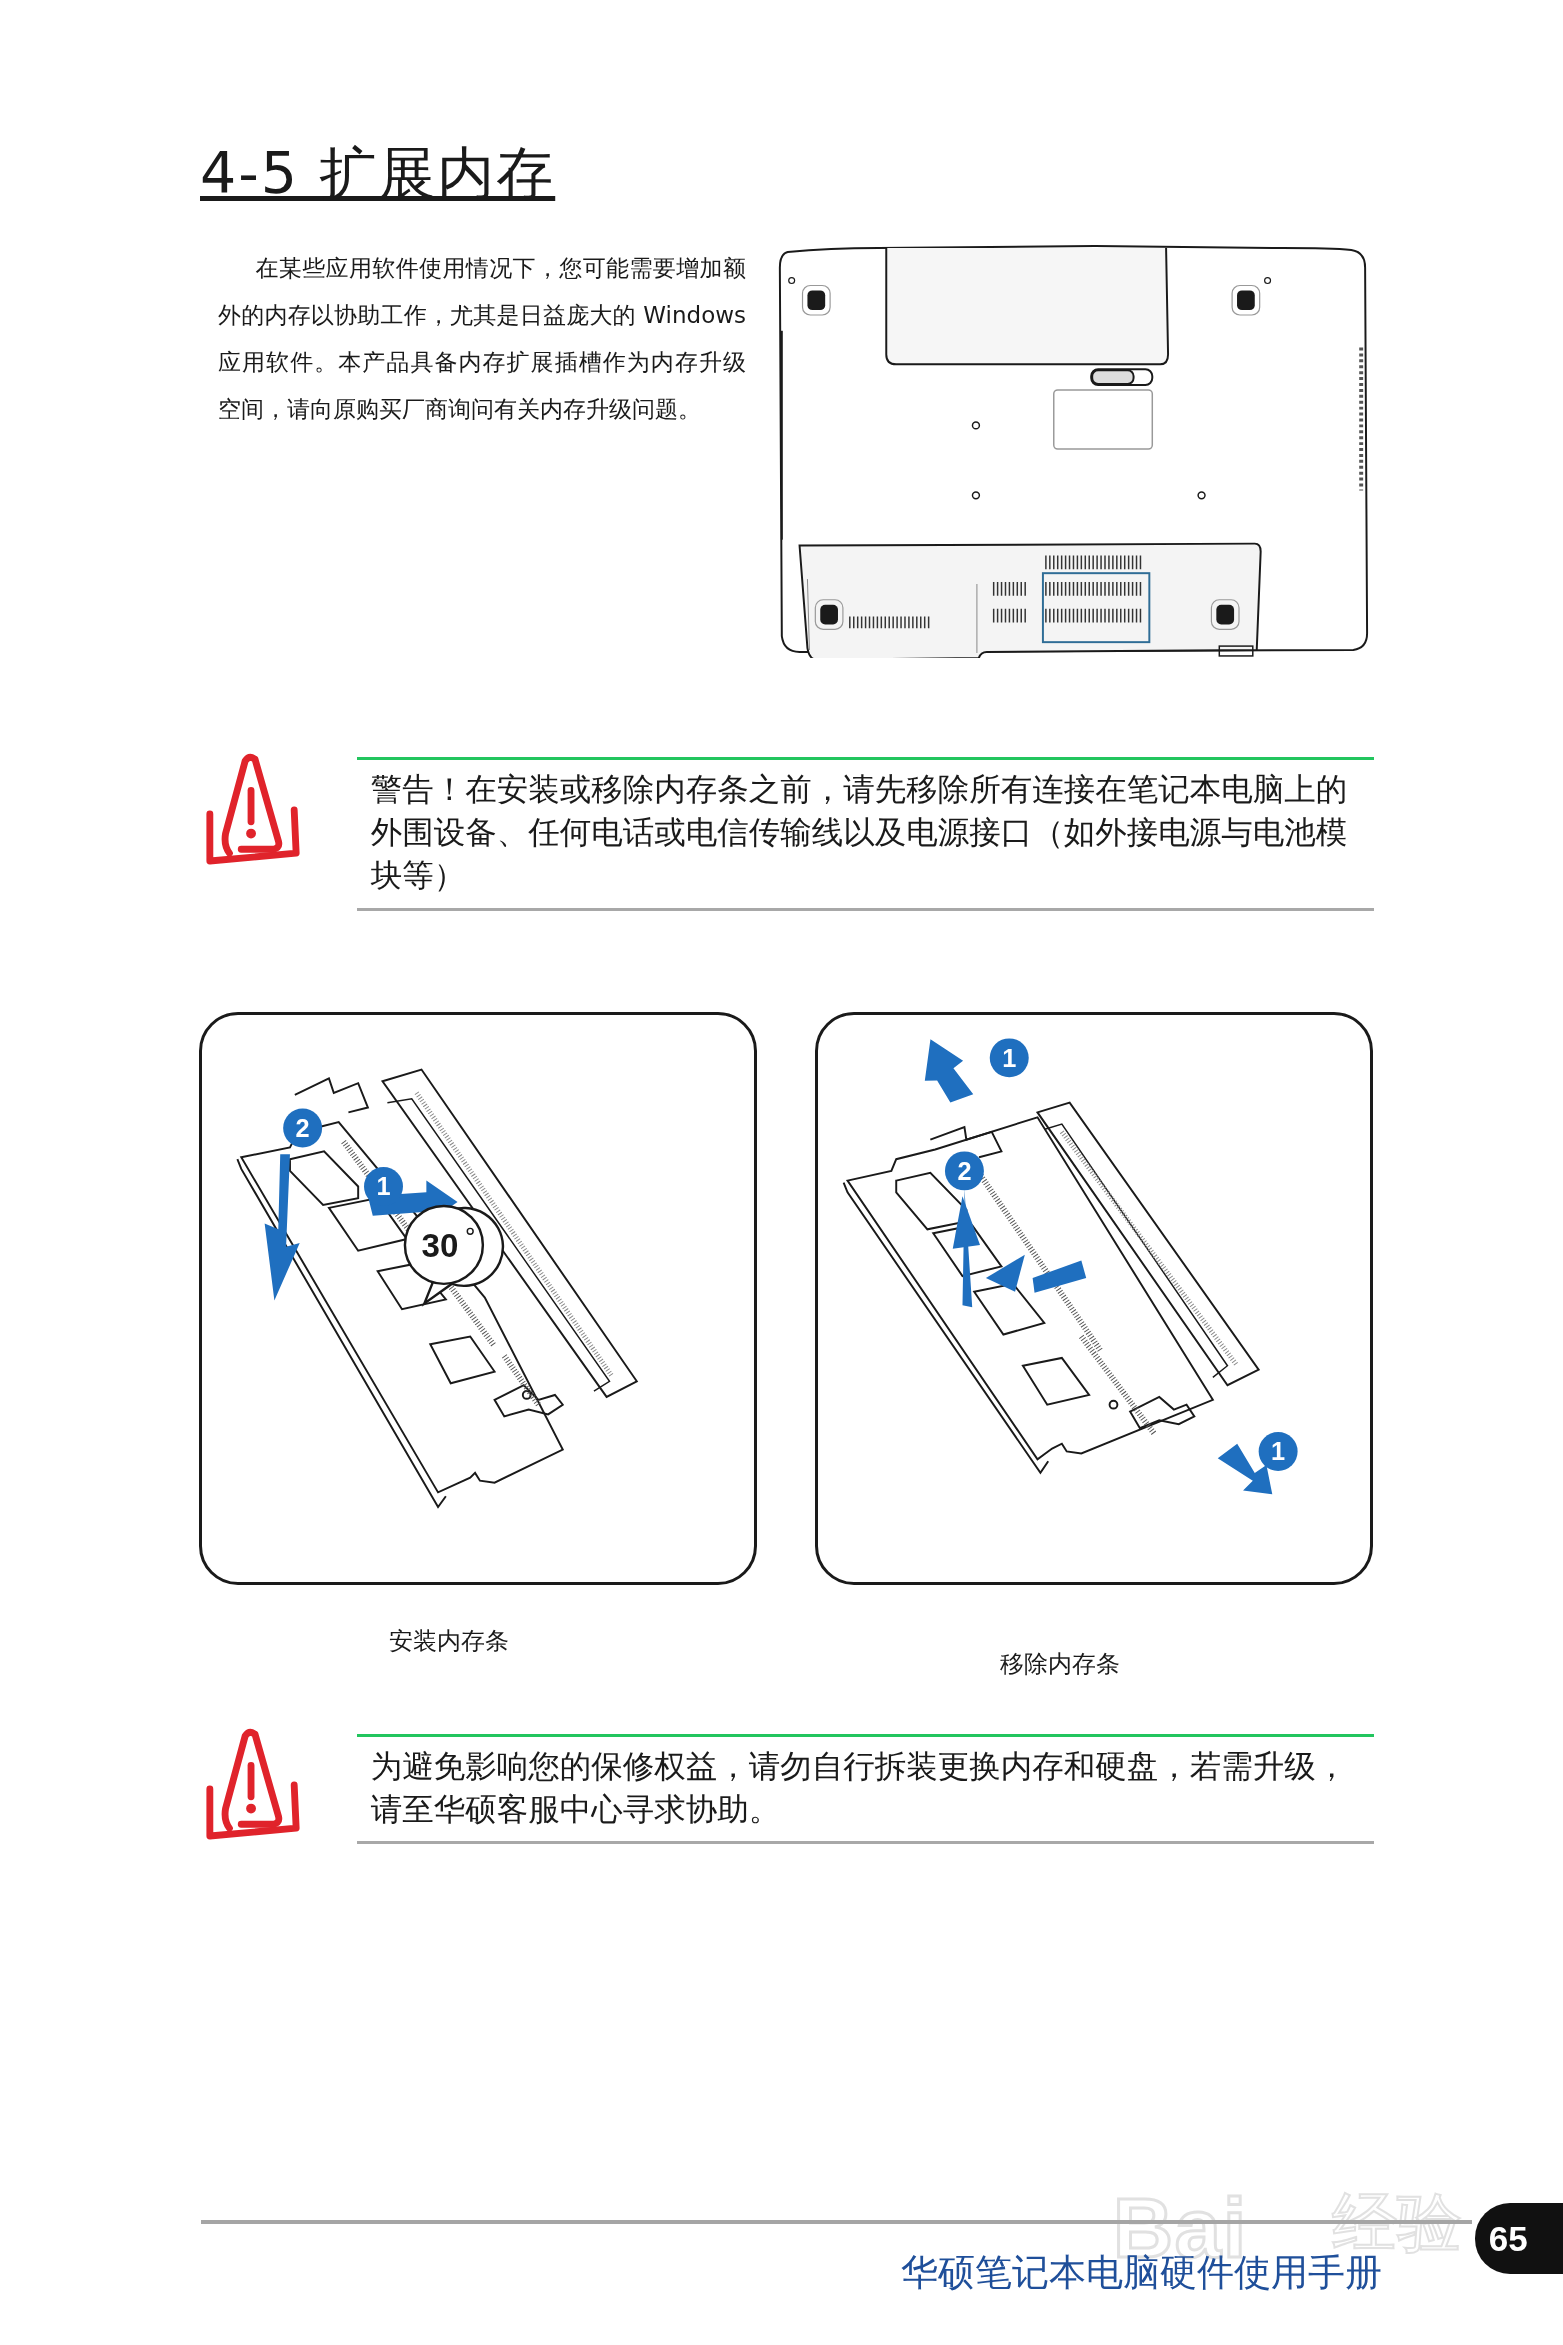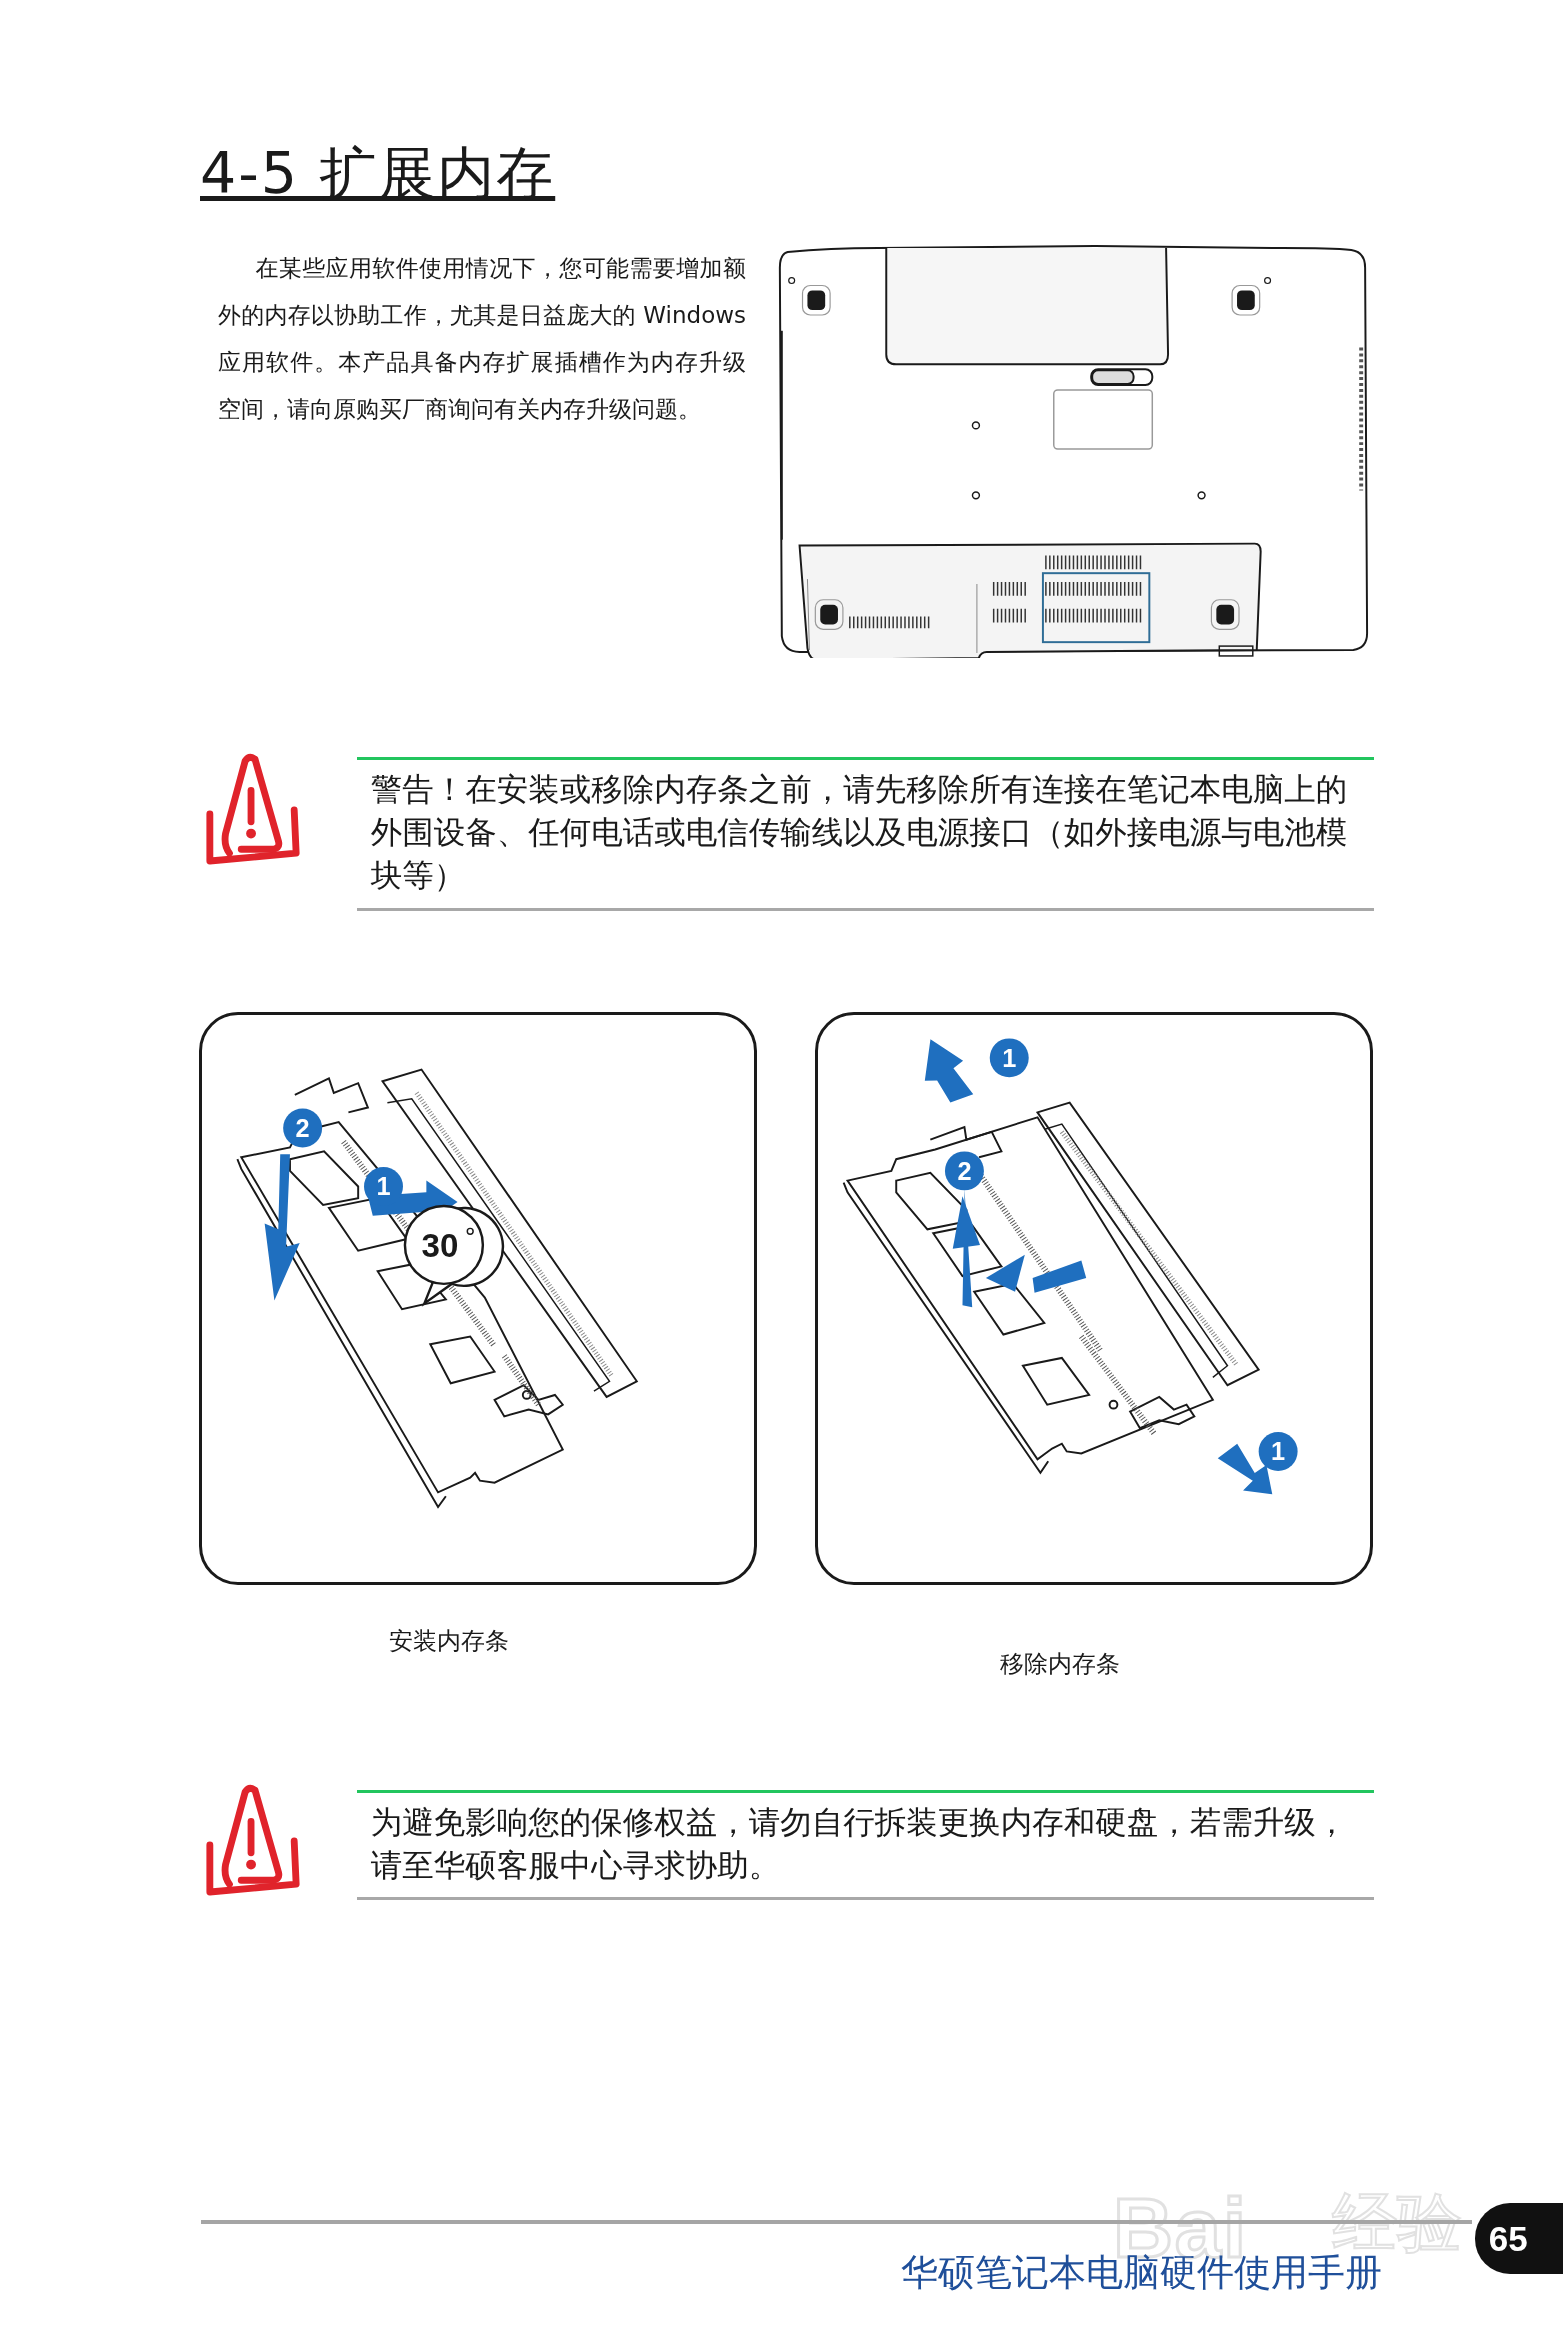--- a/index.html
+++ b/index.html
@@ -10,21 +10,21 @@
   .intro { left:202px; top:229px; width:528px; font-size:23px; line-height:47px; text-align:justify; margin:16px; }
   .intro .indent { display:inline-block; width:37px; }
   .laptop { left:770px; top:244px; width:603px; height:414px; }
   .notice { left:202px; width:1172px; }
   .notice .icon { position:absolute; left:0; width:102px; height:122px; }
   .notice .body { position:absolute; left:155px; right:0; border-top:3px solid #22c55e; border-bottom:3px solid #a8a8a8; }
   .notice .text { margin:0; padding:7.9px 3.9px 7.9px 13.8px; font-size:31.5px; line-height:43px; }
   .notice1 { top:747px; height:167px; }
   .notice1 .icon { top:3.9px; }
   .notice1 .body { top:9.9px; height:148px; }
-  .notice2 { top:1778px; height:128px; }
+  .notice2 { top:1722px; height:128px; }
   .notice2 .icon { top:3.9px; }
   .notice2 .body { top:11.8px; height:104px; }
   .panel { top:1012px; width:558px; height:573px; border:3px solid #1a1a1a; border-radius:39px; box-sizing:border-box; background:#fff; overflow:hidden; }
   .panel svg { width:100%; height:100%; display:block; }
   .panel-left { left:199px; }
   .panel-right { left:815px; }
   .caption { top:1620px; font-size:24px; line-height:43px; }
   .cap-left { left:389px; }
   .cap-right { left:1000px; top:1627px;margin-top:16px; }
   .footer-rule { left:201px; top:2220px; width:1271px; height:3.9px; background:#a5a5a5; }

